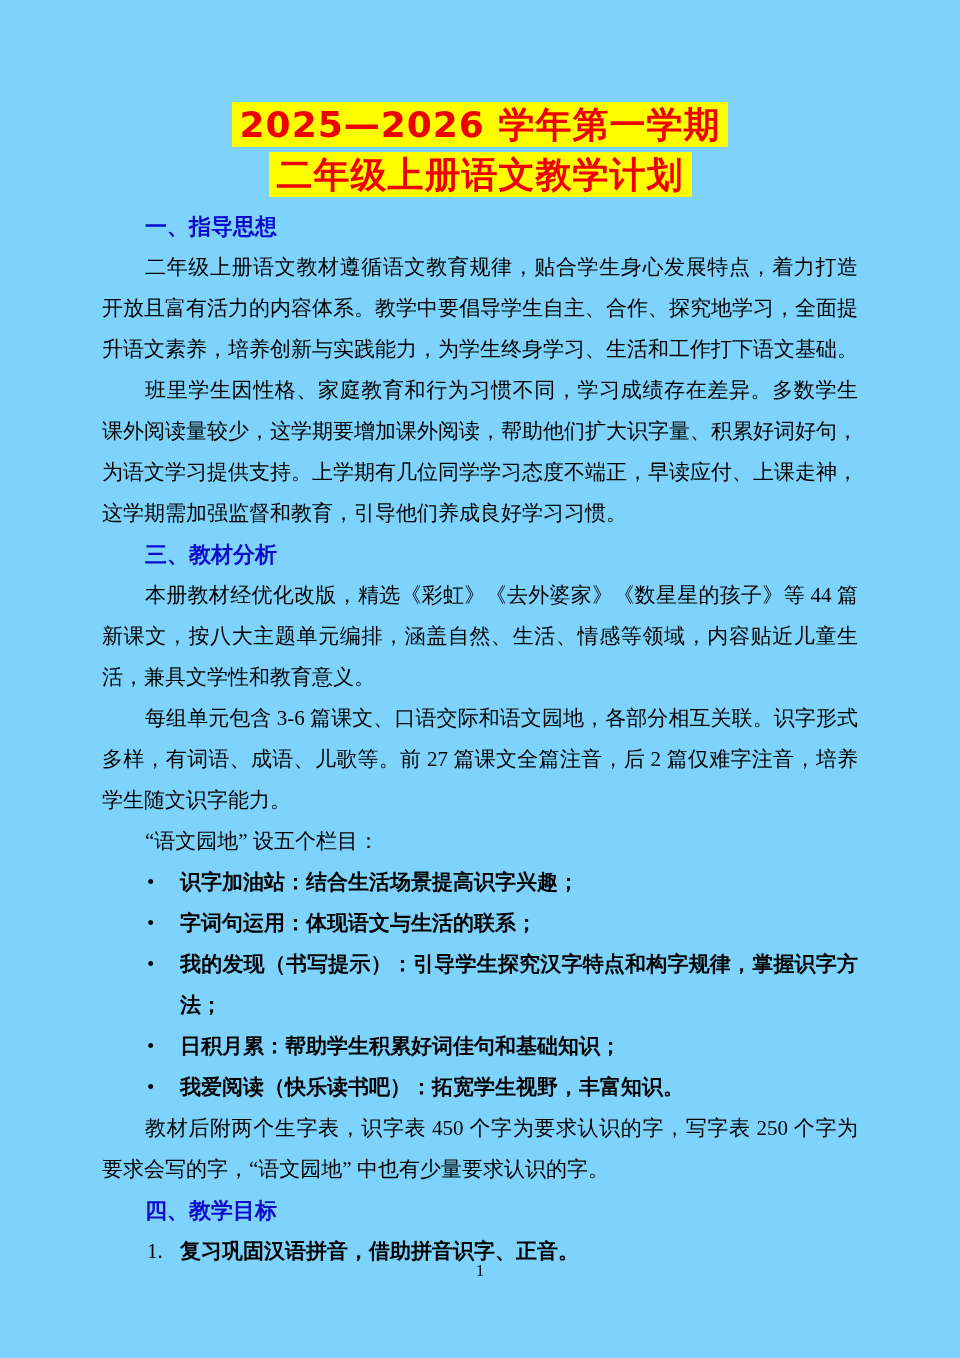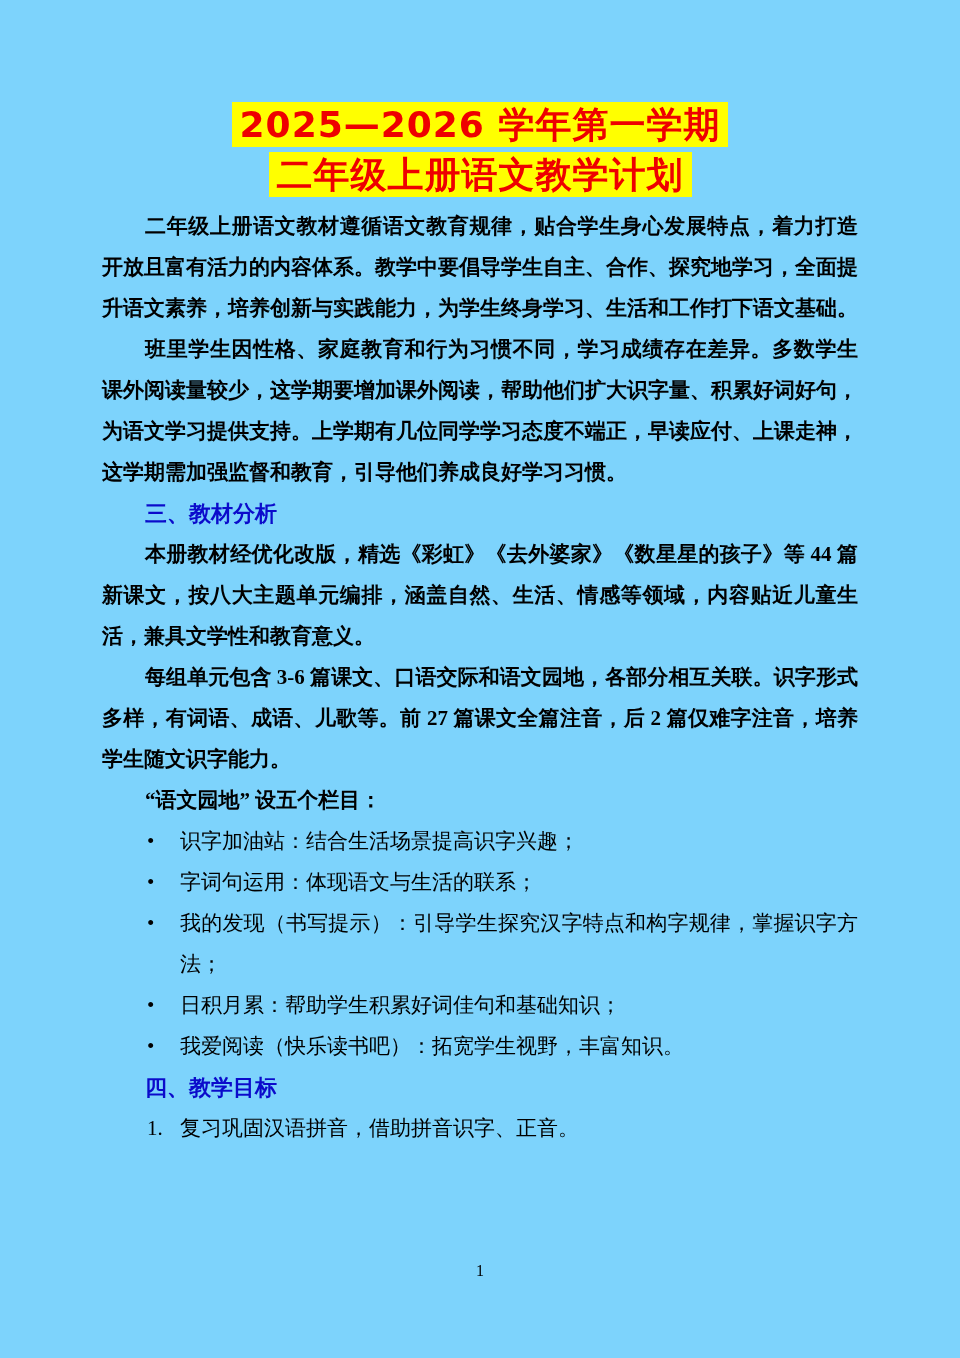--- a/index.html
+++ b/index.html
@@ -36,25 +36,25 @@
   h2.sec {
     font-family: "Liberation Sans", "DejaVu Sans", sans-serif;
     font-size: 22px;
     font-weight: bold;
     color: #0B0BCB;
     margin: 0;
     padding-left: 43px;
     line-height: 41px;
     text-align: left;
   }
-  p.para { margin: 0; text-indent: 43px; font-weight: bold; }
+  p.para { margin: 0; text-indent: 43px; }
   ul.blist, ol.nlist { list-style: none; margin: 0; padding: 0; }
   ul.blist li, ol.nlist li { display: flex; padding-left: 45px; }
   .dot, .num { width: 33px; flex: none; }
-  .li-text { flex: 1; }
+  .li-text { flex: 1; font-weight: bold; }
   .page-number {
     position: absolute;
     bottom: 78px; left: 0; right: 0;
     text-align: center;
     font-size: 16px;
     color: #000000;
   }
 </style>
 </head>
 <body>
@@ -62,20 +62,21 @@
 <div class="page">
   <div class="margins">
 
     <div class="doc-title">
       <div class="title-line"><span class="hl">2025—2026 学年第一学期</span></div>
       <div class="title-line"><span class="hl">二年级上册语文教学计划</span></div>
     </div>
 
     <div class="content">
 
+      <h2 class="sec">一、指导思想</h2>
       <p class="para">二年级上册语文教材遵循语文教育规律，贴合学生身心发展特点，着力打造开放且富有活力的内容体系。教学中要倡导学生自主、合作、探究地学习，全面提升语文素养，培养创新与实践能力，为学生终身学习、生活和工作打下语文基础。</p>
 
       <p class="para">班里学生因性格、家庭教育和行为习惯不同，学习成绩存在差异。多数学生课外阅读量较少，这学期要增加课外阅读，帮助他们扩大识字量、积累好词好句，为语文学习提供支持。上学期有几位同学学习态度不端正，早读应付、上课走神，这学期需加强监督和教育，引导他们养成良好学习习惯。</p>
 
       <h2 class="sec">三、教材分析</h2>
       <p class="para">本册教材经优化改版，精选《彩虹》《去外婆家》《数星星的孩子》等 44 篇新课文，按八大主题单元编排，涵盖自然、生活、情感等领域，内容贴近儿童生活，兼具文学性和教育意义。</p>
       <p class="para">每组单元包含 3-6 篇课文、口语交际和语文园地，各部分相互关联。识字形式多样，有词语、成语、儿歌等。前 27 篇课文全篇注音，后 2 篇仅难字注音，培养学生随文识字能力。</p>
       <p class="para">“语文园地” 设五个栏目：</p>
 
       <ul class="blist">
@@ -94,20 +95,21 @@
         <li>
           <span class="dot">•</span>
           <span class="li-text">日积月累：帮助学生积累好词佳句和基础知识；</span>
         </li>
         <li>
           <span class="dot">•</span>
           <span class="li-text">我爱阅读（快乐读书吧）：拓宽学生视野，丰富知识。</span>
         </li>
       </ul>
 
+      <p class="para">教材后附两个生字表，识字表 450 个字为要求认识的字，写字表 250 个字为要求会写的字，“语文园地” 中也有少量要求认识的字。</p>
 
       <h2 class="sec">四、教学目标</h2>
 
       <ol class="nlist">
         <li>
           <span class="num">1.</span>
           <span class="li-text">复习巩固汉语拼音，借助拼音识字、正音。</span>
         </li>
       </ol>
 

